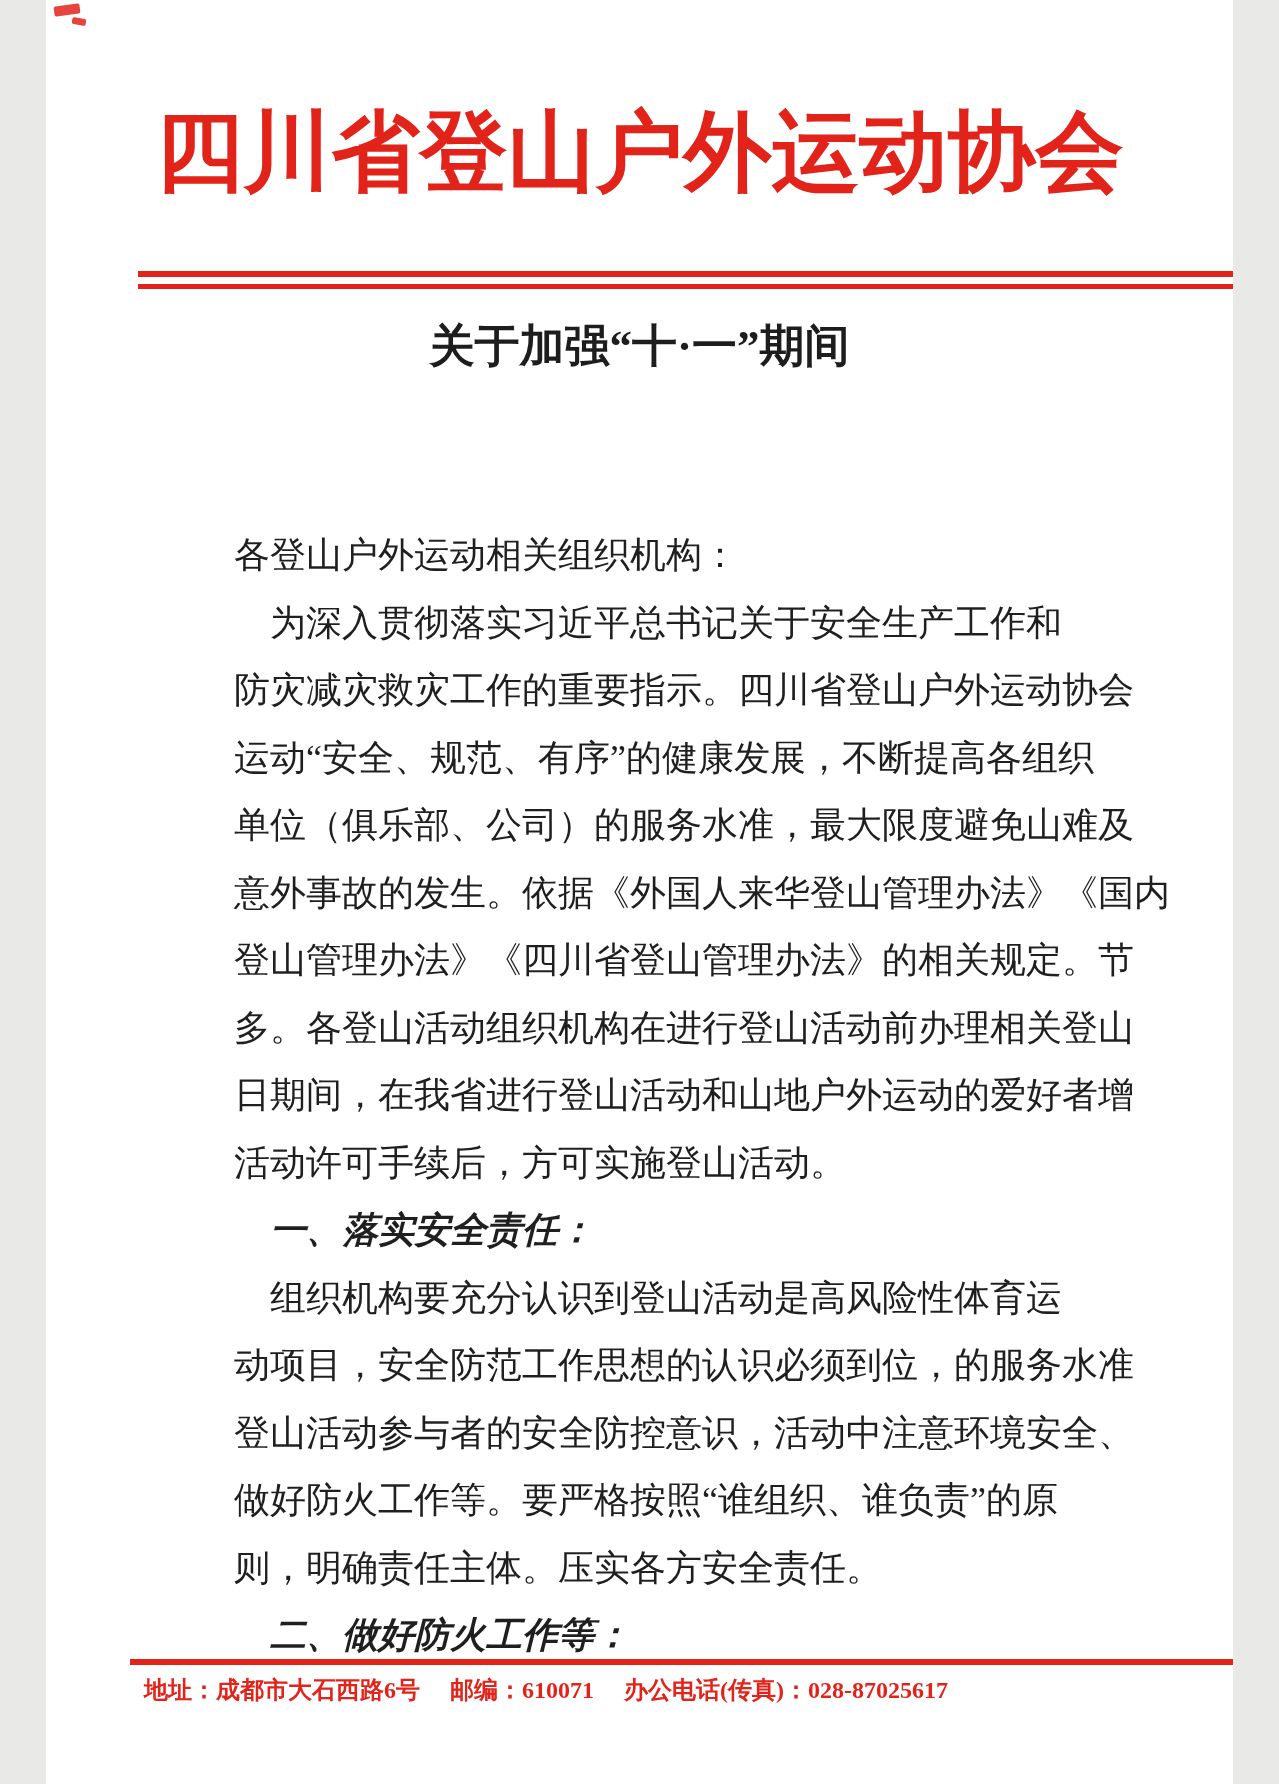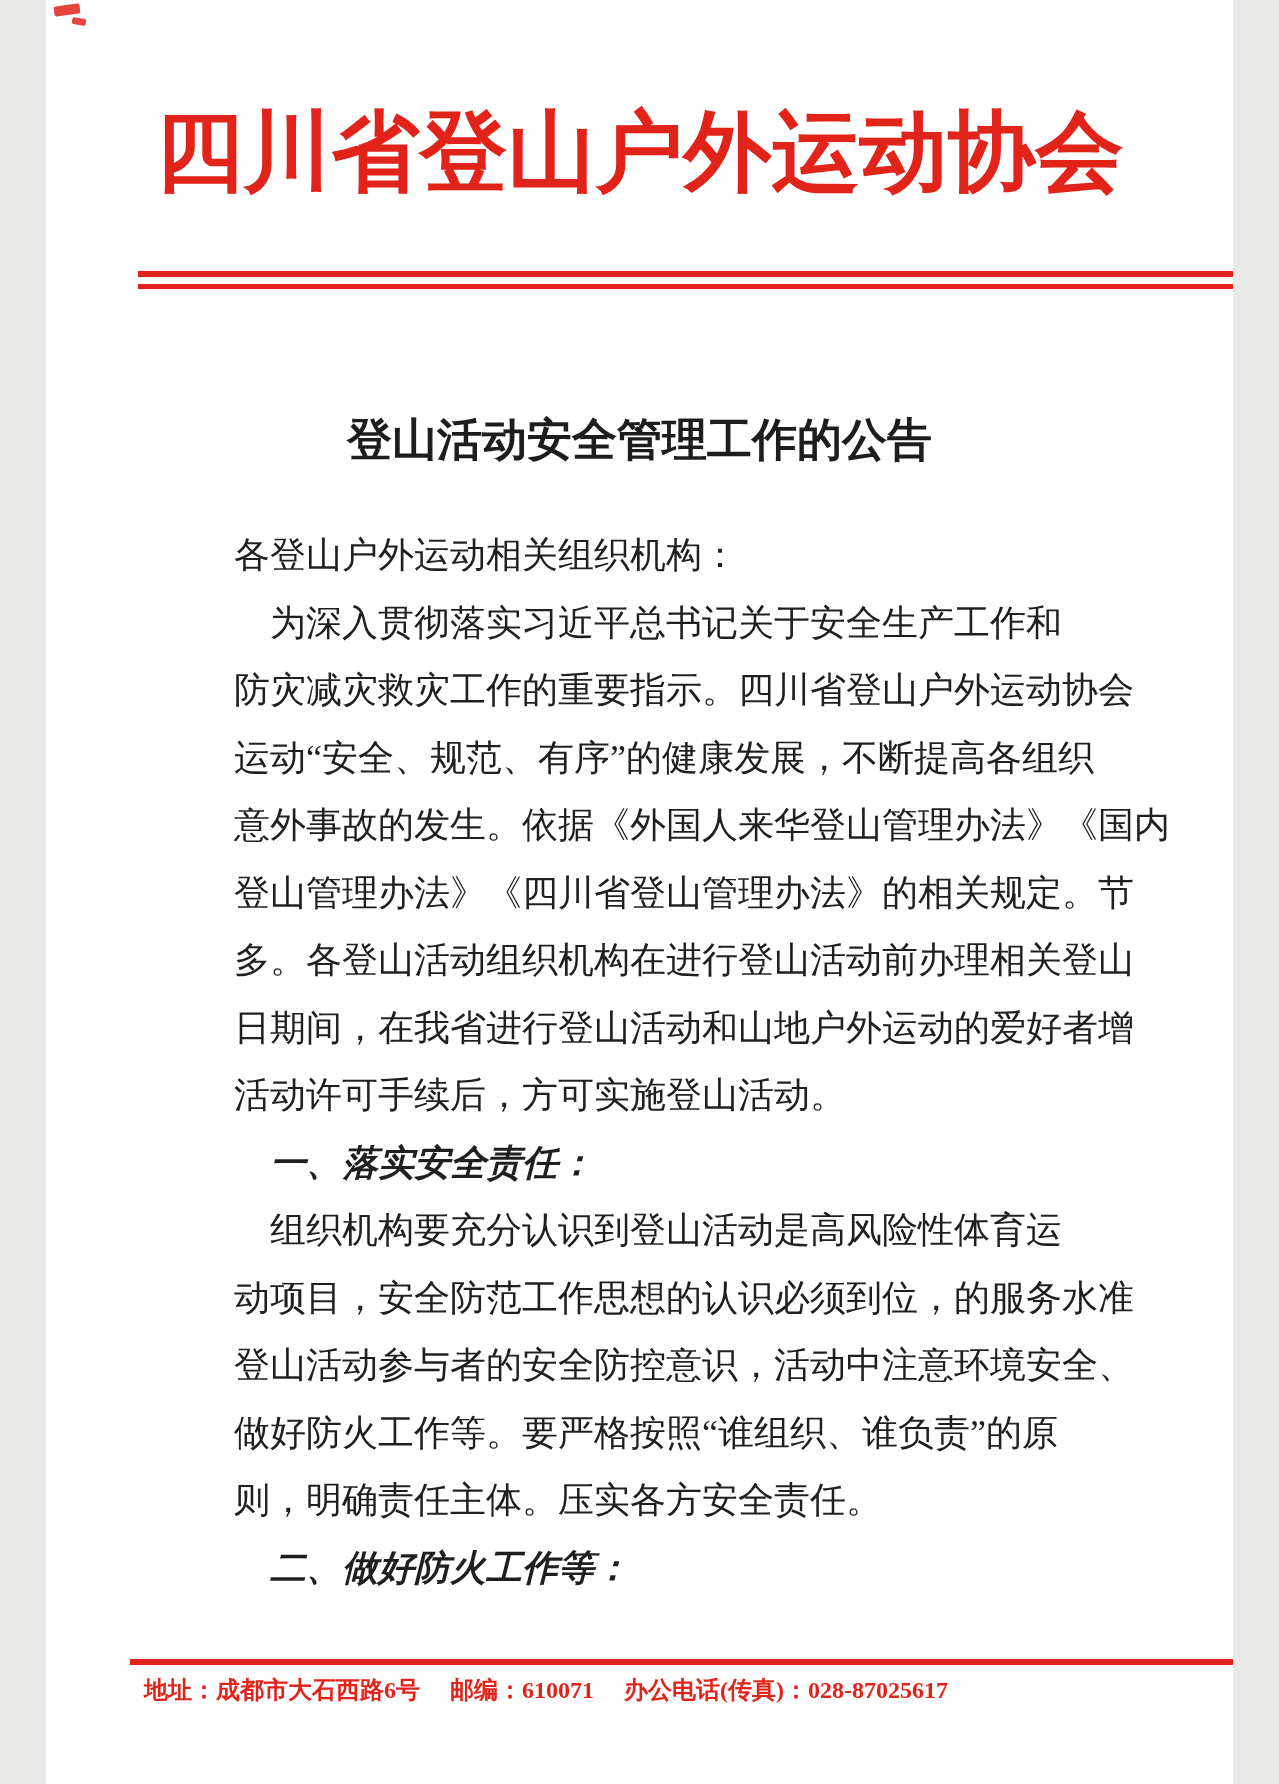--- a/index.html
+++ b/index.html
@@ -81,27 +81,28 @@
 <div class="page">
 
   <div class="artifact artifact-1"></div>
   <div class="artifact artifact-2"></div>
 
   <div class="org-name">四川省登山户外运动协会</div>
 
   <div class="rule rule-top"></div>
   <div class="rule rule-bottom"></div>
 
-  <div class="doc-title doc-title-2">登山活动安全管理工作的公告</div>
+  <div class="doc-title doc-title-1">关于加强“十·一”期间</div>
 
   <div class="body-text">
     <div class="line">各登山户外运动相关组织机构：</div>
     <div class="line indent">为深入贯彻落实习近平总书记关于安全生产工作和</div>
     <div class="line">防灾减灾救灾工作的重要指示。四川省登山户外运动协会</div>
     <div class="line">运动“安全、规范、有序”的健康发展，不断提高各组织</div>
+    <div class="line">单位（俱乐部、公司）的服务水准，最大限度避免山难及</div>
     <div class="line">意外事故的发生。依据《外国人来华登山管理办法》《国内</div>
     <div class="line">登山管理办法》《四川省登山管理办法》的相关规定。节</div>
     <div class="line">多。各登山活动组织机构在进行登山活动前办理相关登山</div>
     <div class="line">日期间，在我省进行登山活动和山地户外运动的爱好者增</div>
     <div class="line">活动许可手续后，方可实施登山活动。</div>
     <div class="line heading">一、落实安全责任：</div>
     <div class="line indent">组织机构要充分认识到登山活动是高风险性体育运</div>
     <div class="line">动项目，安全防范工作思想的认识必须到位，的服务水准</div>
     <div class="line">登山活动参与者的安全防控意识，活动中注意环境安全、</div>
     <div class="line">做好防火工作等。要严格按照“谁组织、谁负责”的原</div>

